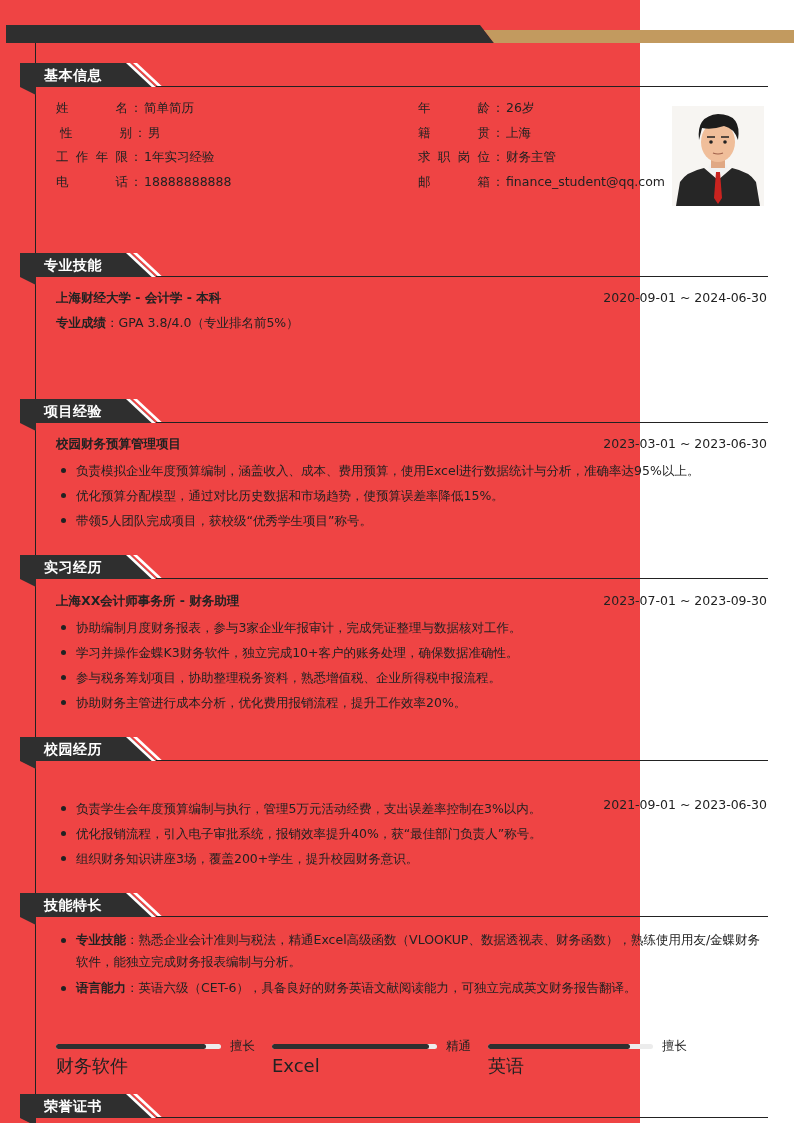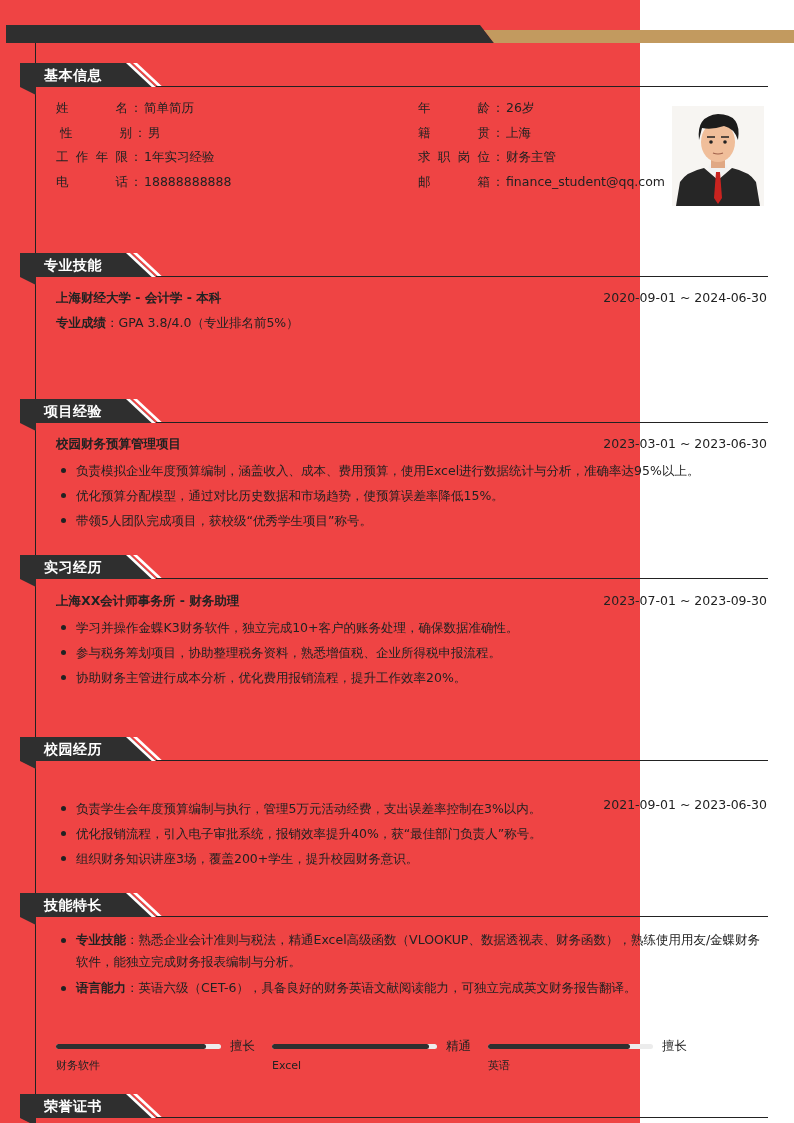--- a/index.html
+++ b/index.html
@@ -41,21 +41,21 @@
   .bullets { position: absolute; left: 52px; width: 711px; list-style: none; }
   .bullets li { position: relative; padding-left: 20px; font-size: 12.5px; line-height: 25px; }
   .bullets li::before { content: ""; position: absolute; left: 5px; top: 10px; width: 5px; height: 5px; border-radius: 50%; background: #222; }
   .bullets.skills li { line-height: 22px; margin-bottom: 4px; }
   .bullets.skills li::before { top: 9px; }
 
   .bar-wrap { position: absolute; width: 200px; }
   .bar-track { position: absolute; left: 0; top: 6px; width: 165px; height: 5px; background: #ececec; border-radius: 3px; }
   .bar-fill { position: absolute; left: 0; top: 0; height: 5px; background: #2f2f2f; border-radius: 3px; }
   .bar-level { position: absolute; left: 174px; top: 0; font-size: 12.5px; line-height: 16px; }
-  .bar-name { position: absolute; left: 0; top: 20px; font-size: 11px; line-height: 16px; }
+  .bar-name { position: absolute; left: 0; top: 20px; font-size: 18px; line-height: 16px; }
 </style>
 </head>
 <body>
 
 <div class="page">
 
   <div class="topbar">
     <div class="dark"></div>
     <div class="gold"></div>
   </div>
@@ -153,20 +153,21 @@
     <div class="stripe" style="left:113px;"></div>
     <div class="fold"></div>
     <div class="title">实习经历</div>
     <div class="rule"></div>
   </div>
   <div class="entry-head" style="top:587px;">
     <span class="name">上海XX会计师事务所 - 财务助理</span>
     <span class="date">2023-07-01 ~ 2023-09-30</span>
   </div>
   <ul class="bullets" style="top:611px;">
+    <li>协助编制月度财务报表，参与3家企业年报审计，完成凭证整理与数据核对工作。</li>
     <li>学习并操作金蝶K3财务软件，独立完成10+客户的账务处理，确保数据准确性。</li>
     <li>参与税务筹划项目，协助整理税务资料，熟悉增值税、企业所得税申报流程。</li>
     <li>协助财务主管进行成本分析，优化费用报销流程，提升工作效率20%。</li>
   </ul>
 
   <div class="sec" style="top:733px;">
     <div class="tab"></div>
     <div class="stripe" style="left:106px;"></div>
     <div class="stripe" style="left:113px;"></div>
     <div class="fold"></div>

